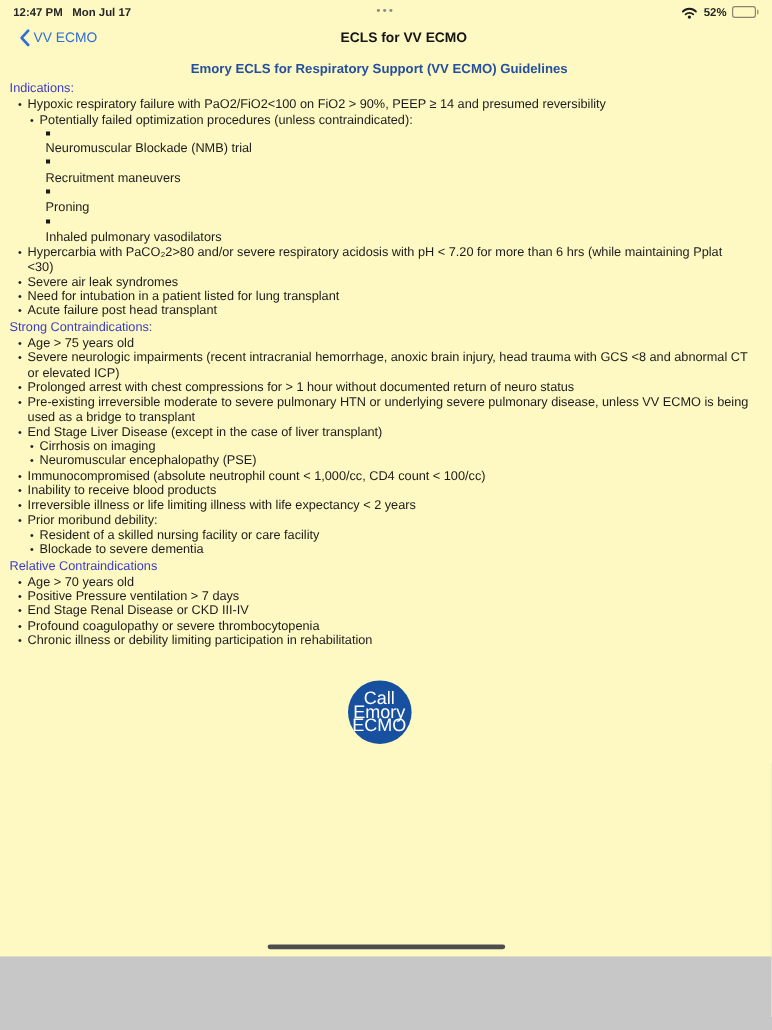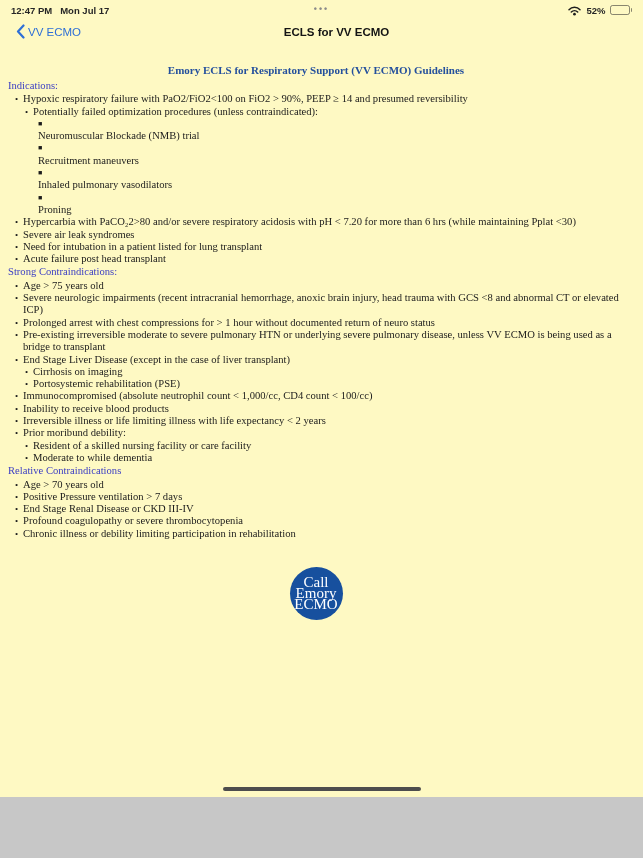--- a/index.html
+++ b/index.html
@@ -44,22 +44,22 @@
     position:absolute;left:16px;top:4px;display:flex;align-items:center;gap:3px;
     color:#2e6fd6;font-size:11.5px;cursor:pointer;
   }
   .nav-title{
     position:absolute;left:0;right:0;top:6px;text-align:center;
     font-size:11.5px;font-weight:700;color:#141414;padding-left:30px;
   }
 
   
   .content{
-    position:absolute;top:60px;left:0;right:0;
-    padding:4px 19px 0 8px;box-sizing:border-box;font-family:Liberation Serif, serif;
+    position:absolute;top:48px;left:0;right:0;
+    padding:4px 19px 0 8px;box-sizing:border-box;
   }
   .page-title{
     text-align:center;font-size:11px;font-weight:700;color:#24509d;
     margin-bottom:4px;
   }
   .sec-heading{
     color:#3a3dc4;font-size:10.6px;font-weight:500;
     margin-top:1px;margin-bottom:1px;line-height:12.3px;
   }
   .li{display:flex;line-height:12.3px;font-size:10.6px;color:#1b1b1b;}
@@ -136,26 +136,26 @@
         <div class="li l3">
           <span class="marker">■</span>
           <span class="txt">Neuromuscular Blockade (NMB) trial</span>
         </div>
         <div class="li l3">
           <span class="marker">■</span>
           <span class="txt">Recruitment maneuvers</span>
         </div>
         <div class="li l3">
           <span class="marker">■</span>
+          <span class="txt">Proning</span>
+        </div>
+        <div class="li l3">
+          <span class="marker">■</span>
           <span class="txt">Inhaled pulmonary vasodilators</span>
         </div>
-        <div class="li l3">
-          <span class="marker">■</span>
-          <span class="txt">Proning</span>
-        </div>
         <div class="li l1">
           <span class="marker">•</span>
           <span class="txt">Hypercarbia with PaCO₂2&gt;80 and/or severe respiratory acidosis with pH &lt; 7.20 for more than 6 hrs (while maintaining Pplat &lt;30)</span>
         </div>
         <div class="li l1">
           <span class="marker">•</span>
           <span class="txt">Severe air leak syndromes</span>
         </div>
         <div class="li l1">
           <span class="marker">•</span>
@@ -185,21 +185,21 @@
         <div class="li l1">
           <span class="marker">•</span>
           <span class="txt">End Stage Liver Disease (except in the case of liver transplant)</span>
         </div>
         <div class="li l2">
           <span class="marker">•</span>
           <span class="txt">Cirrhosis on imaging</span>
         </div>
         <div class="li l2">
           <span class="marker">•</span>
-          <span class="txt">Portosystemic rehabilitation (PSE)</span>
+          <span class="txt">Neuromuscular encephalopathy (PSE)</span>
         </div>
         <div class="li l1">
           <span class="marker">•</span>
           <span class="txt">Immunocompromised (absolute neutrophil count &lt; 1,000/cc, CD4 count &lt; 100/cc)</span>
         </div>
         <div class="li l1">
           <span class="marker">•</span>
           <span class="txt">Inability to receive blood products</span>
         </div>
         <div class="li l1">
@@ -209,21 +209,21 @@
         <div class="li l1">
           <span class="marker">•</span>
           <span class="txt">Prior moribund debility:</span>
         </div>
         <div class="li l2">
           <span class="marker">•</span>
           <span class="txt">Resident of a skilled nursing facility or care facility</span>
         </div>
         <div class="li l2">
           <span class="marker">•</span>
-          <span class="txt">Moderate to while dementia</span>
+          <span class="txt">Blockade to severe dementia</span>
         </div>
         <div class="sec-heading">Relative Contraindications</div>
         <div class="li l1">
           <span class="marker">•</span>
           <span class="txt">Age &gt; 70 years old</span>
         </div>
         <div class="li l1">
           <span class="marker">•</span>
           <span class="txt">Positive Pressure ventilation &gt; 7 days</span>
         </div>

